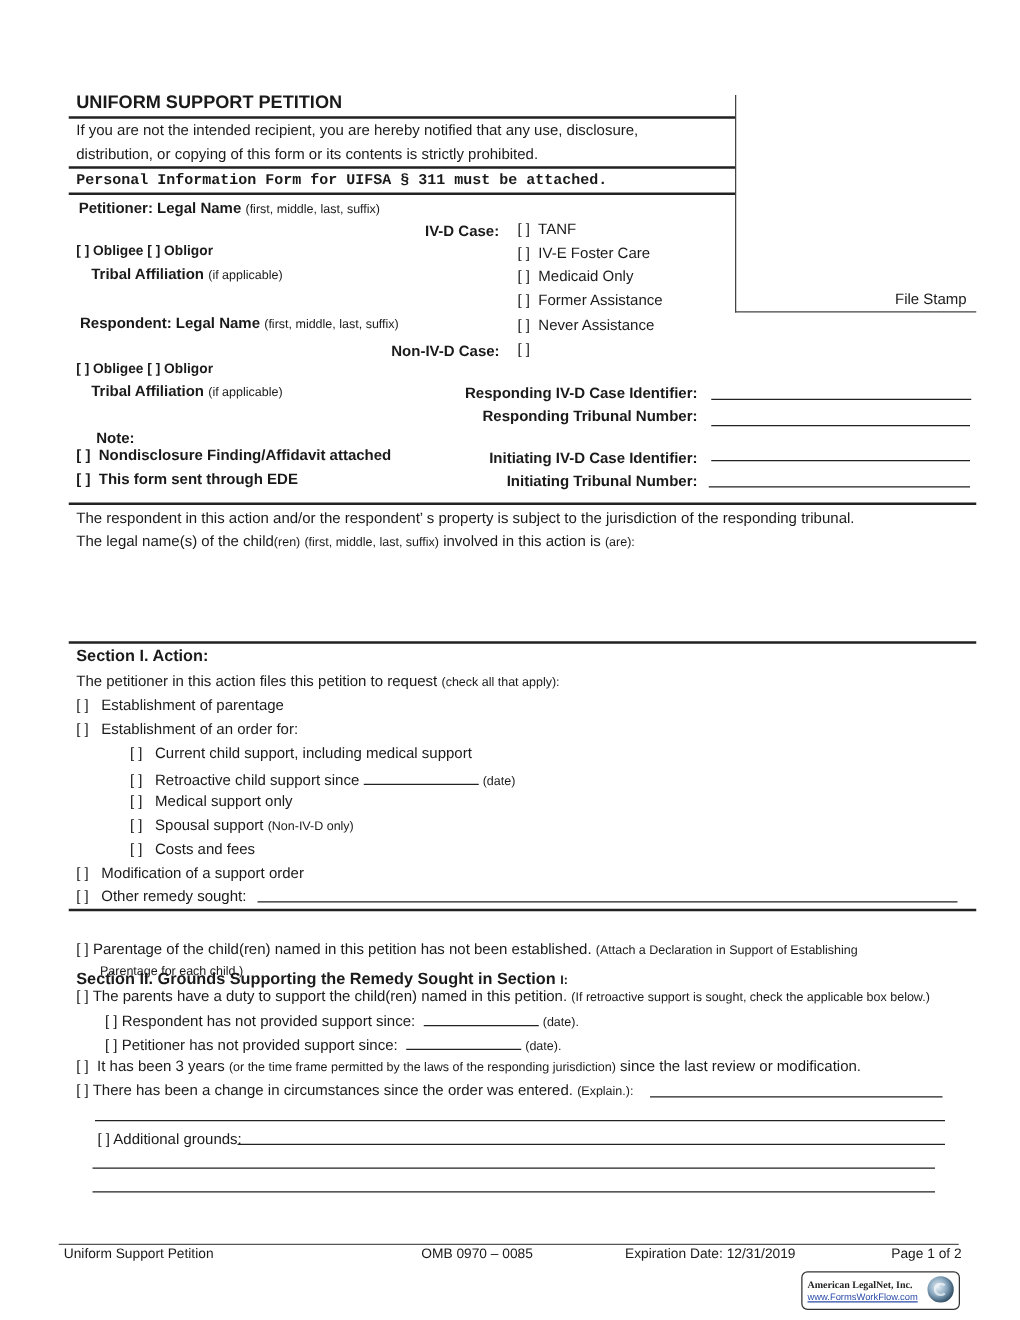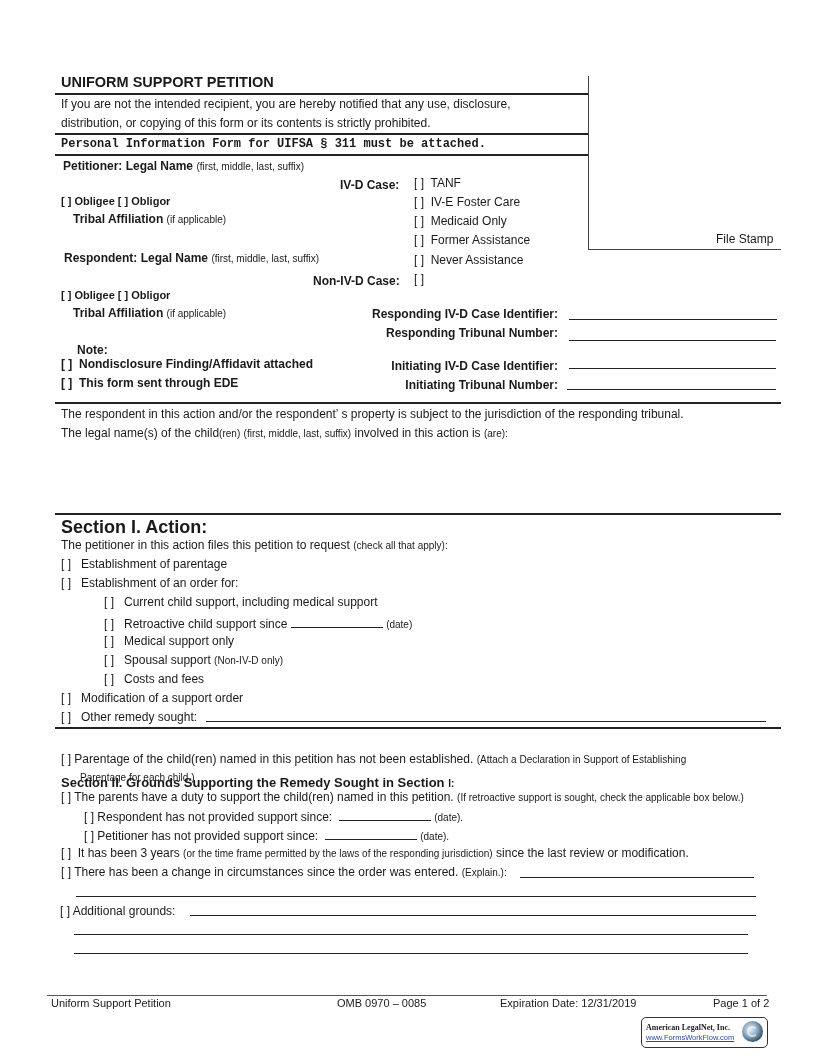--- a/index.html
+++ b/index.html
@@ -91,21 +91,21 @@
 <div class="abs" style="left:61px;top:407px;">The respondent in this action and/or the respondent’ s property is subject to the jurisdiction of the responding tribunal.</div>
 <div class="abs" style="left:61px;top:426px;">
   <span>The legal name(s) of the child</span><span class="sm">(ren)</span>
   <span class="sm">(first, middle, last, suffix)</span>
   <span>involved in this action is</span>
   <span class="sm">(are):</span>
 </div>
 <div style="position:absolute;left:61px;top:444px;width:715px;height:66px;"></div>
 
 <div class="hline" style="left:55px;top:513px;width:726px;height:2px;"></div>
-<div class="abs b" style="left:61px;top:517px;font-size:18px;">Section I.  Action:</div>
+<div class="abs b" style="left:61px;top:517px;font-size:13px;">Section I.  Action:</div>
 <div class="abs" style="left:61px;top:538px;">
   <span>The petitioner in this action files this petition to request</span>
   <span class="sm">(check all that apply):</span>
 </div>
 <div class="abs" style="left:61px;top:557px;"><span>[ ]</span>&nbsp;&nbsp; <span>Establishment of parentage</span></div>
 <div class="abs" style="left:61px;top:576px;"><span>[ ]</span>&nbsp;&nbsp; <span>Establishment of an order for:</span></div>
 
 <div class="abs" style="left:104px;top:595px;"><span>[ ]</span>&nbsp;&nbsp; <span>Current child support, including medical support</span></div>
 <div class="abs" style="left:104px;top:615px;"><span>[ ]</span>&nbsp;&nbsp; <span>Retroactive child support since</span> <span class="blank" style="width:92px;"></span> <span class="sm">(date)</span></div>
 <div class="abs" style="left:104px;top:634px;"><span>[ ]</span>&nbsp;&nbsp; <span>Medical support only</span></div>
@@ -154,21 +154,21 @@
 </div>
 
 <div class="abs" style="left:61px;top:865px;">
   <span>[ ]</span>
   <span>There has been a change in circumstances since the order was entered.</span>
   <span class="sm">(Explain.):</span>
 </div>
 <div class="hline" style="left:520px;top:877px;width:234px;height:1px;"></div>
 <div class="hline" style="left:76px;top:896px;width:680px;height:1px;"></div>
 
-<div class="abs" style="left:60px;top:904px;">
+<div class="abs" style="left:78px;top:904px;">
   <span>[ ]</span>
   <span>Additional grounds:</span>
 </div>
 <div class="hline" style="left:190px;top:915px;width:566px;height:1px;"></div>
 <div class="hline" style="left:74px;top:934px;width:674px;height:1px;"></div>
 <div class="hline" style="left:74px;top:953px;width:674px;height:1px;"></div>
 
 <div class="hline" style="left:47px;top:995px;width:720px;height:1px;background:#555;"></div>
 <div class="abs" style="left:51px;top:997px;font-size:11px;">Uniform Support Petition</div>
 <div class="abs" style="left:337px;top:997px;font-size:11px;">OMB 0970 – 0085</div>

